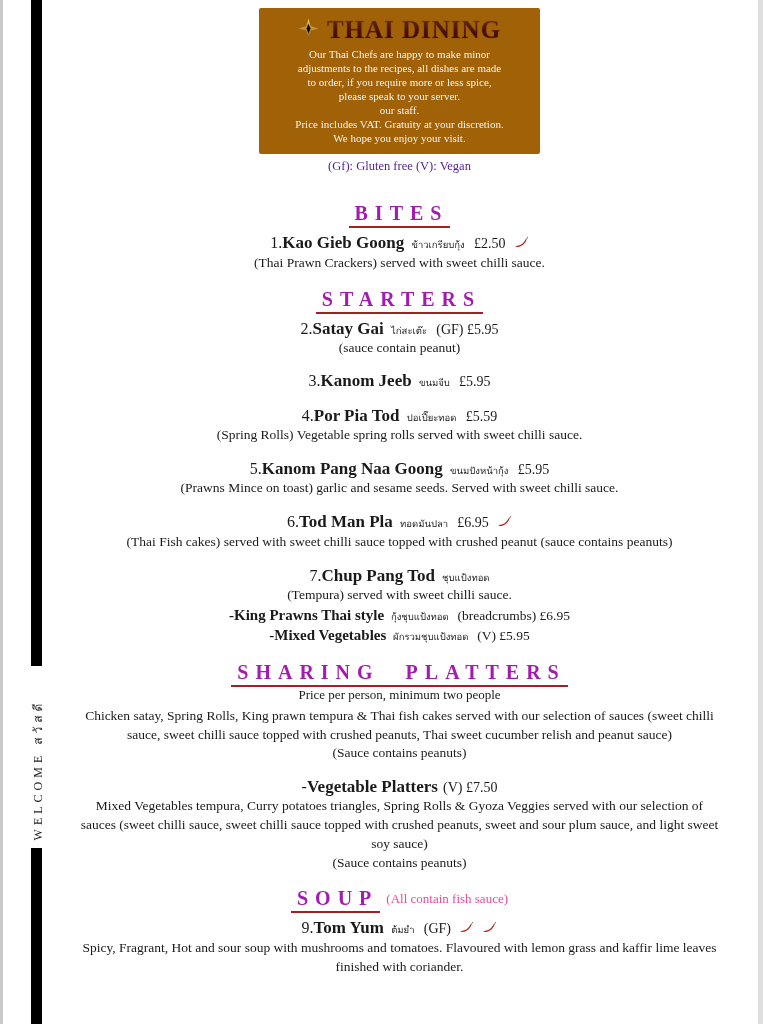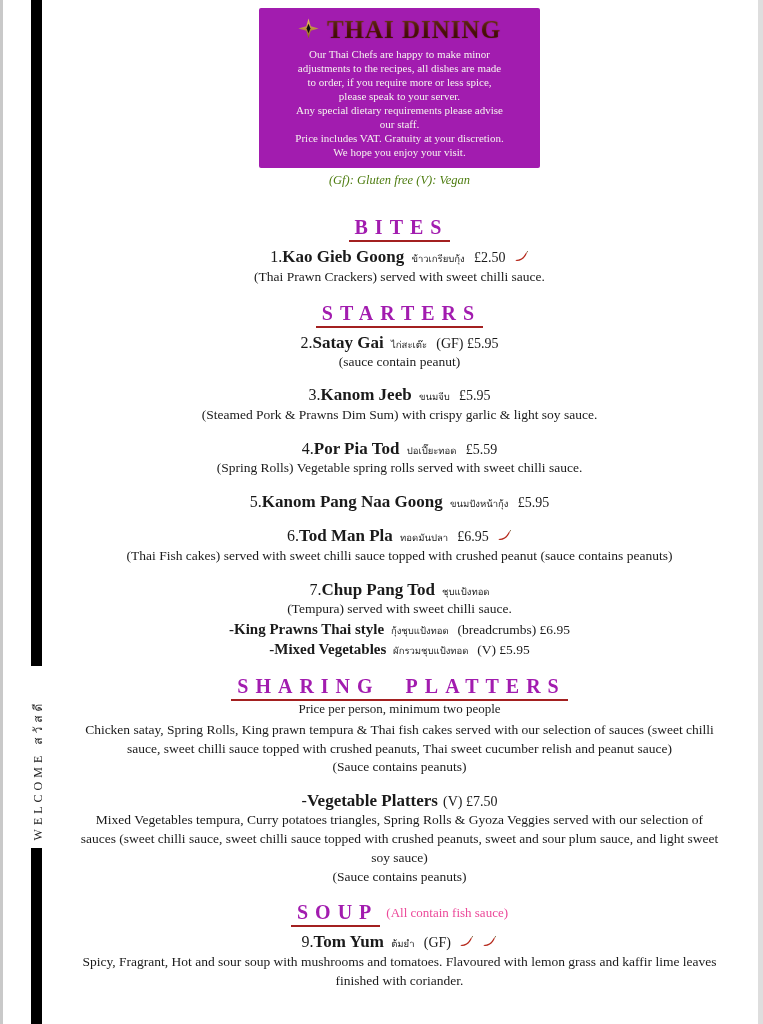--- a/index.html
+++ b/index.html
@@ -22,34 +22,34 @@
     transform:rotate(-90deg);transform-origin:center;
     font-size:12px;letter-spacing:4px;color:#222;text-align:center;white-space:nowrap;
   }
   
   .content{
     position:absolute;left:42px;top:0;width:715px;height:1024px;
     text-align:center;
   }
   
   .intro-box{
-    width:281px;margin:8px auto 0;background:#a21caf;color:#f5f3ef;
+    width:281px;margin:8px auto 0;background:#a16207;color:#f5f3ef;
     padding:6px 4px 8px;box-sizing:border-box;border-radius:2px;
   }
   .logo-row{display:flex;align-items:center;justify-content:center;gap:8px;margin:2px 0 4px;}
   .logo-text{
     font-size:25px;font-weight:700;letter-spacing:1px;white-space:nowrap;
     background:linear-gradient(#d96a40,#a02414 55%,#6e150b);
     -webkit-background-clip:text;background-clip:text;color:transparent;
     text-shadow:0 0 1px rgba(0,0,0,.55);
     font-family:"Liberation Serif",serif;
   }
   .intro-lines{font-size:11px;line-height:1.27;}
   .intro-lines div{white-space:nowrap;}
-  .legend{font-size:12.5px;margin:5px 0 28px;color:#4d7c0f;font-style:italic;}
+  .legend{font-size:12.5px;margin:5px 0 28px;color:#4c1d95;}
   
   .sec-head{margin:15px 0 4px;line-height:1.15;}
   .sec-word{
     display:inline-block;color:#a21caf;font-weight:700;font-size:20px;
     letter-spacing:7px;border-bottom:2px solid #a32020;padding:0 2px 1px 6px;
   }
   .sec-word.wide{word-spacing:14px;}
   .sec-suffix{font-size:13px;color:#ec4899;font-weight:400;margin-left:6px;vertical-align:2px;}
   .sec-subtitle{font-size:13px;margin:1px 0 0;}
   
@@ -92,21 +92,20 @@
           <path d="M12 6.5 L14.2 12 L12 17.5 L9.8 12 Z" fill="#0d0b0a"></path>
         </svg>
       </span>
       <span class="logo-text">THAI DINING</span>
     </div>
     <div class="intro-lines">
       <div>Our Thai Chefs are happy to make minor</div>
       <div>adjustments to the recipes, all dishes are made</div>
       <div>to order, if you require more or less spice,</div>
       <div>please speak to your server.</div>
-      <div>Any special dietary requirements please advise</div>
       <div>our staff.</div>
       <div>Price includes VAT. Gratuity at your discretion.</div>
       <div>We hope you enjoy your visit.</div>
     </div>
   </div>
 
   <div class="legend">(Gf): Gluten free  (V): Vegan</div>
 
   <div class="sec-head">
     <span class="sec-word">BITES</span>
@@ -136,38 +135,38 @@
     </div>
     <div class="note">(sauce contain peanut)</div>
   </div>
 
   <div class="item">
     <div class="title-line">
       <span class="num">3.</span><span class="name">Kanom Jeeb</span>
       <span class="thai">ขนมจีบ</span>
       <span class="meta">£5.95</span>
     </div>
-    <div class="desc">(Steamed Pork &amp; Prawns Dim Sum) with crispy garlic &amp; light soy sauce.</div>
   </div>
 
   <div class="item">
     <div class="title-line">
       <span class="num">4.</span><span class="name">Por Pia Tod</span>
       <span class="thai">ปอเปี๊ยะทอด</span>
       <span class="meta">£5.59</span>
     </div>
     <div class="desc">(Spring Rolls) Vegetable spring rolls served with sweet chilli sauce.</div>
   </div>
 
   <div class="item">
     <div class="title-line">
       <span class="num">5.</span><span class="name">Kanom Pang Naa Goong</span>
       <span class="thai">ขนมปังหน้ากุ้ง</span>
       <span class="meta">£5.95</span>
     </div>
+    <div class="desc">(Prawns Mince on toast) garlic and sesame seeds. Served with sweet chilli sauce.</div>
   </div>
 
   <div class="item">
     <div class="title-line">
       <span class="num">6.</span><span class="name">Tod Man Pla</span>
       <span class="thai">ทอดมันปลา</span>
       <span class="meta">£6.95</span>
       <span class="chili"><svg viewBox="0 0 20 18" width="15" height="13">
             <path d="M2 15 Q10 16 15 9 Q17 6 17.5 3.5 Q15.5 4 14.5 6.5 Q11 13 2 13.8 Z" fill="#b5271a"></path>
             <path d="M17.3 3.6 Q17.8 2 19 1.8" stroke="#6d4a1f" stroke-width="1.3" fill="none"></path>

